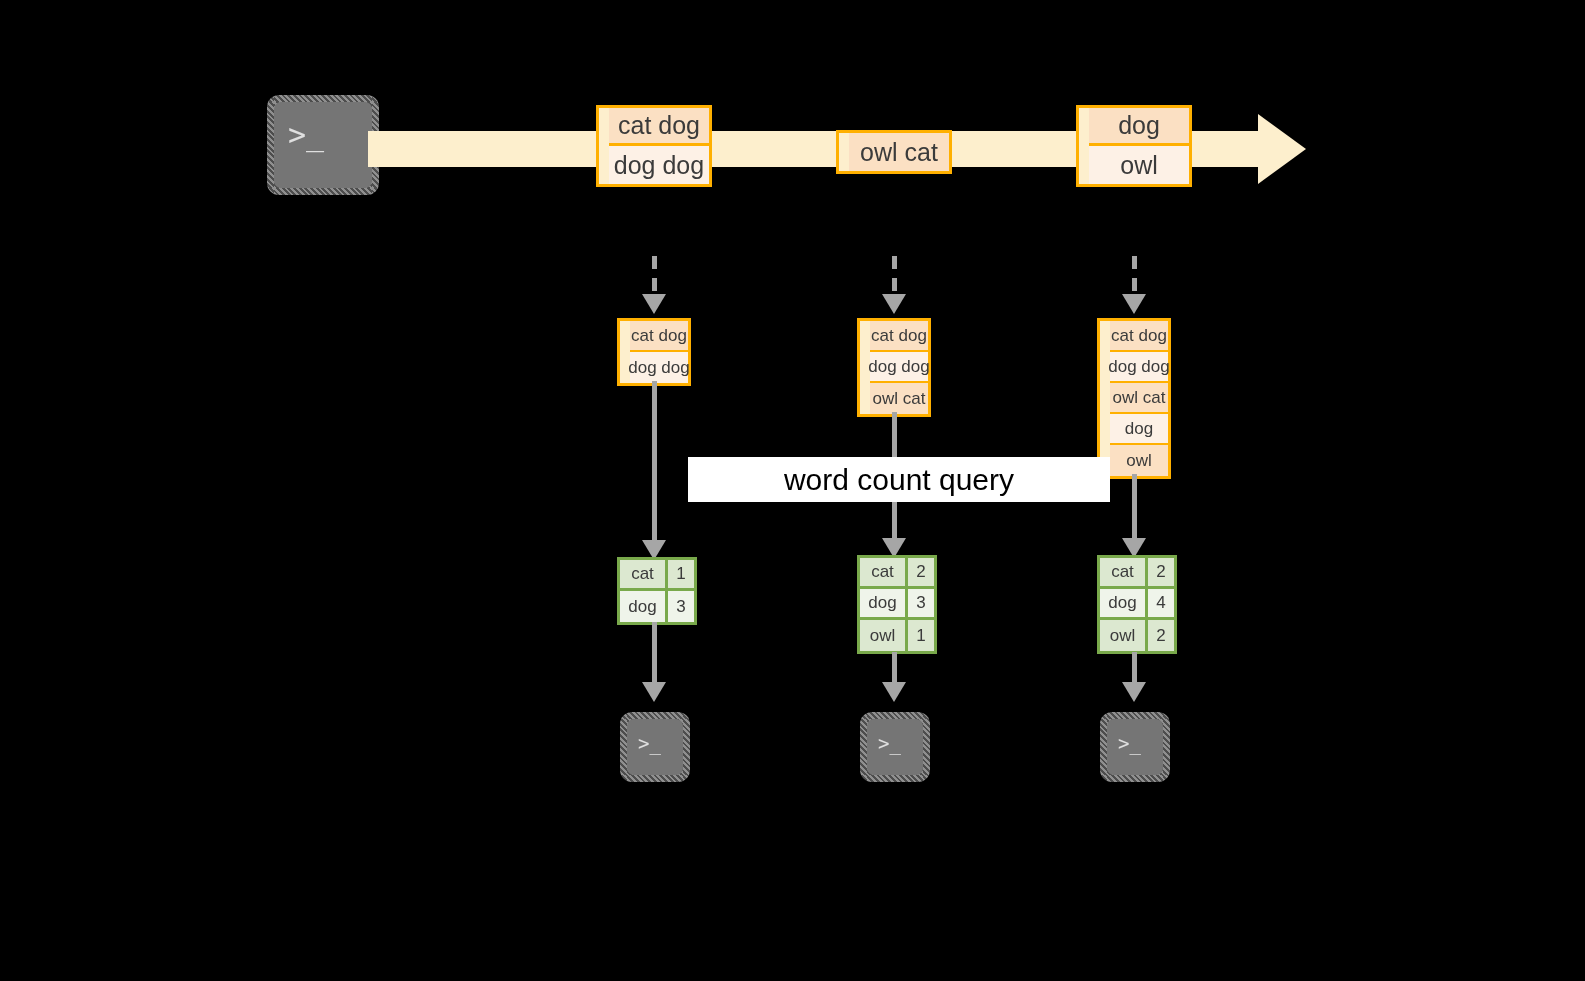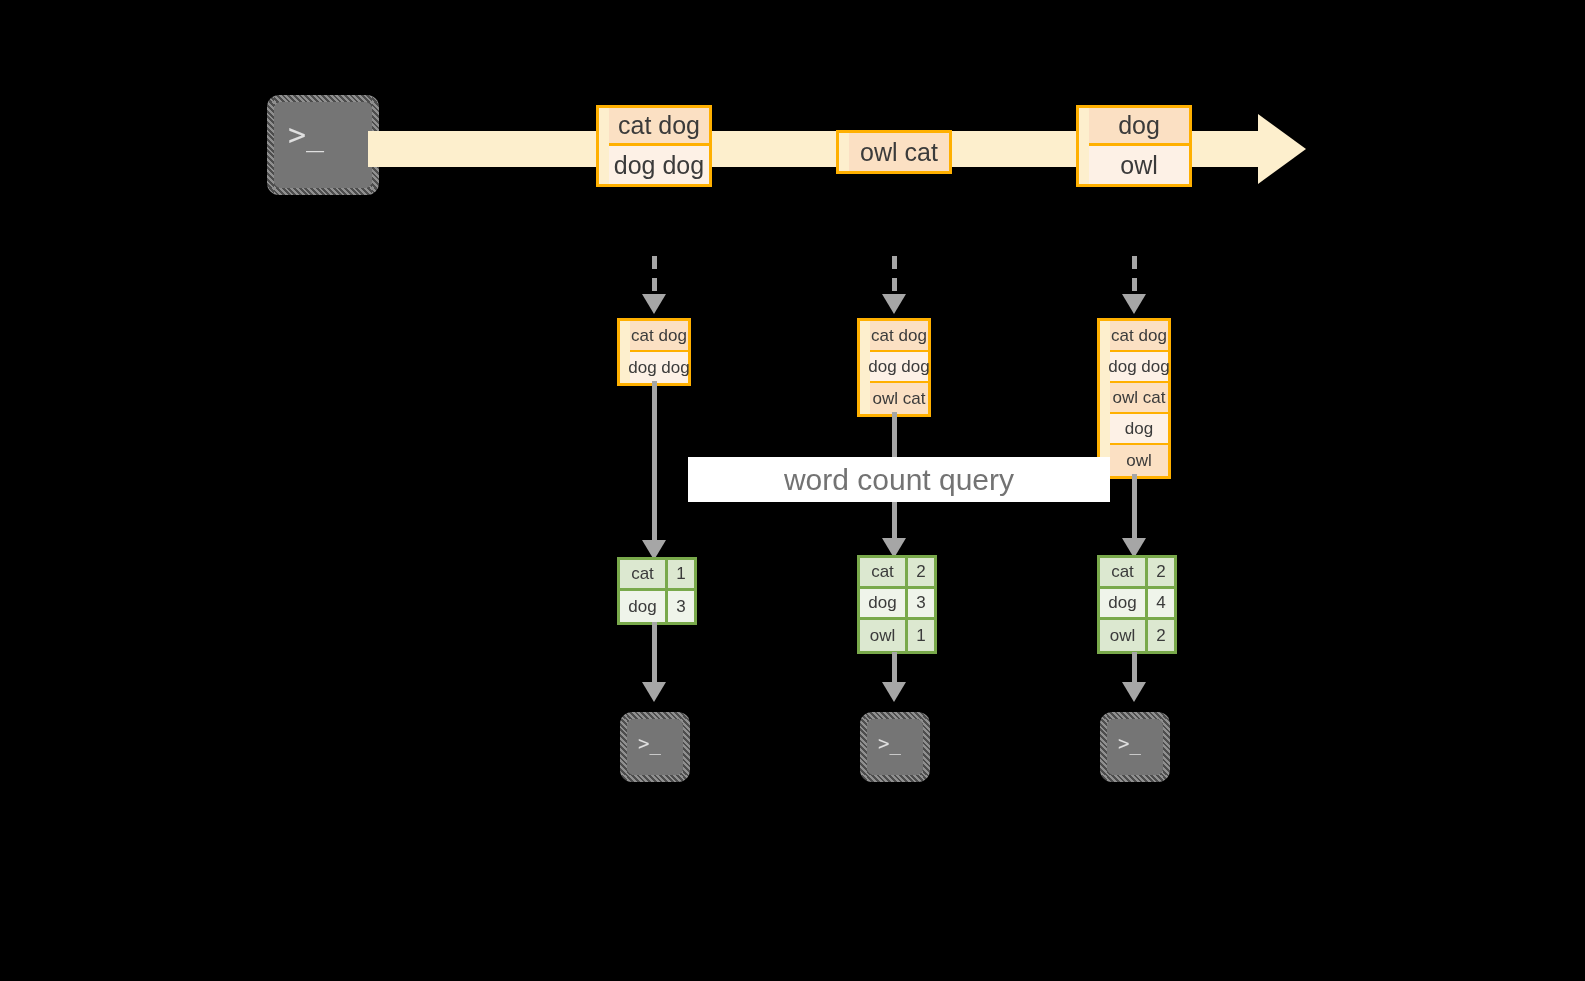--- a/index.html
+++ b/index.html
@@ -145,21 +145,21 @@
     position: absolute;
     left: 688px; top: 457px;
     width: 422px; height: 45px;
     background: #FFFFFF;
     display: flex;
     align-items: center;
     justify-content: center;
   }
   .label-band span {
     font-size: 30px;
-    color: #737373;
+    color: #000000;
     white-space: nowrap;
   }
 </style>
 </head>
 <body>
 
 <div id="canvas">
 
   <div class="terminal big">
     <div class="inner"></div>

